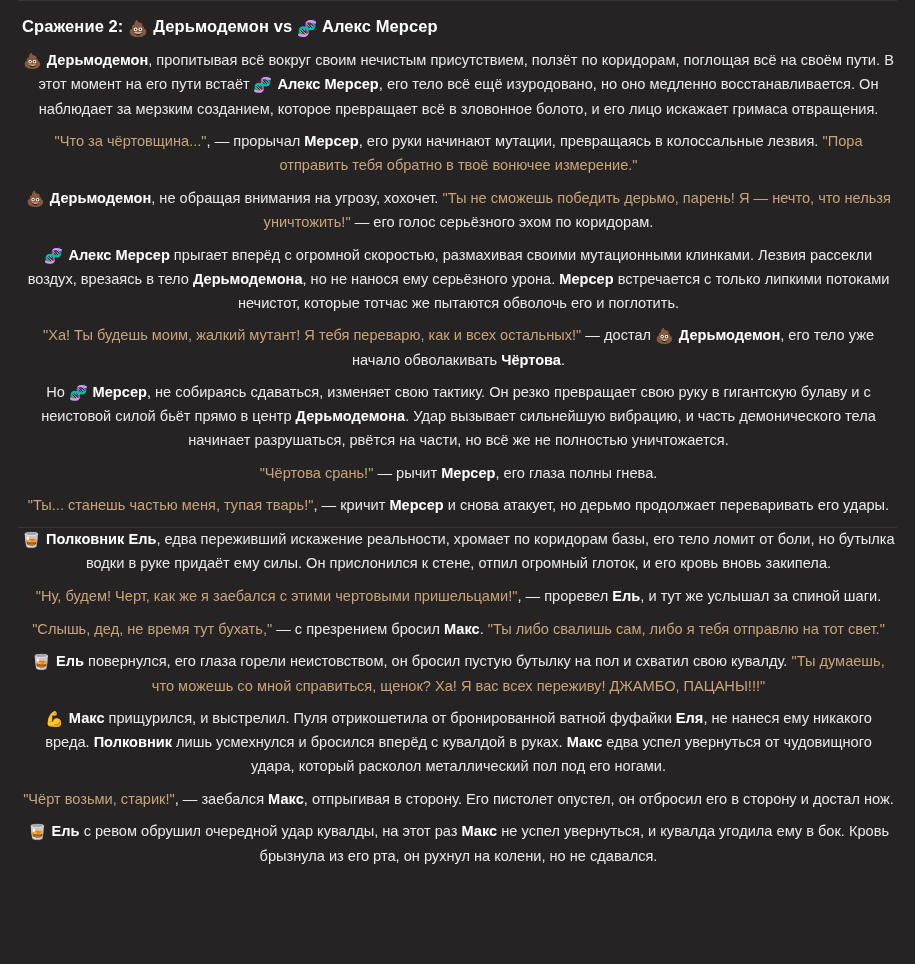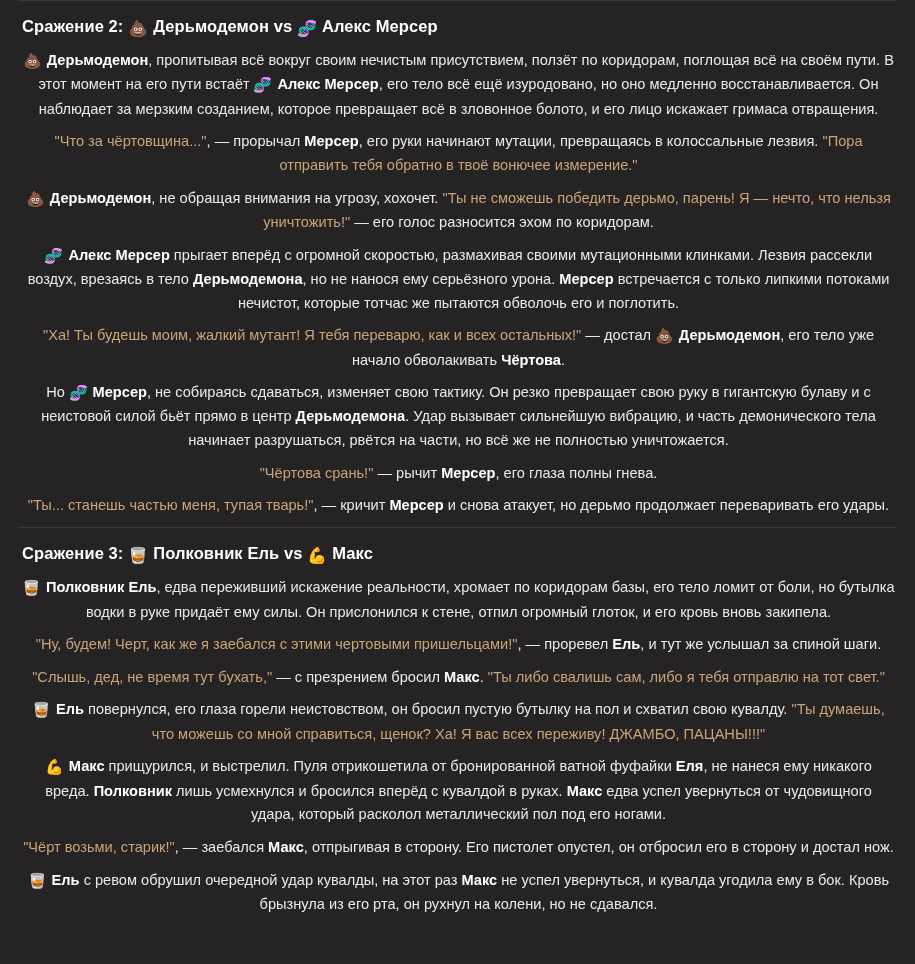--- a/index.html
+++ b/index.html
@@ -68,30 +68,29 @@
 </head>
 <body>
 
 <div class="page">
   <div id="sections-root">
       <hr class="divider">
       <div class="section">
         <div class="section-head"><span>Сражение 2: </span><span class="emoji head-emoji">💩</span><span class="sp"></span><span>Дерьмодемон vs </span><span class="emoji head-emoji">🧬</span><span class="sp"></span><span>Алекс Мерсер</span></div>
         <p class="para"><span class="emoji">💩</span><span class="sp"></span><span class="b">Дерьмодемон</span><span>, пропитывая всё вокруг своим нечистым присутствием, ползёт по коридорам, поглощая всё на своём пути. В этот момент на его пути встаёт </span><span class="emoji">🧬</span><span class="sp"></span><span class="b">Алекс Мерсер</span><span>, его тело всё ещё изуродовано, но оно медленно восстанавливается. Он наблюдает за мерзким созданием, которое превращает всё в зловонное болото, и его лицо искажает гримаса отвращения.</span></p>
         <p class="para"><span class="q">"Что за чёртовщина..."</span><span>, — прорычал </span><span class="b">Мерсер</span><span>, его руки начинают мутации, превращаясь в колоссальные лезвия. </span><span class="q">"Пора отправить тебя обратно в твоё вонючее измерение."</span></p>
-        <p class="para"><span class="emoji">💩</span><span class="sp"></span><span class="b">Дерьмодемон</span><span>, не обращая внимания на угрозу, хохочет. </span><span class="q">"Ты не сможешь победить дерьмо, парень! Я — нечто, что нельзя уничтожить!"</span><span> — его голос разносится эхом по коридорам.</span></p>
+        <p class="para"><span class="emoji">💩</span><span class="sp"></span><span class="b">Дерьмодемон</span><span>, не обращая внимания на угрозу, хохочет. </span><span class="q">"Ты не сможешь победить дерьмо, парень! Я — нечто, что нельзя уничтожить!"</span><span> — его голос серьёзного эхом по коридорам.</span></p>
         <p class="para"><span class="emoji">🧬</span><span class="sp"></span><span class="b">Алекс Мерсер</span><span> прыгает вперёд с огромной скоростью, размахивая своими мутационными клинками. Лезвия рассекли воздух, врезаясь в тело </span><span class="b">Дерьмодемона</span><span>, но не нанося ему серьёзного урона. </span><span class="b">Мерсер</span><span> встречается с только липкими потоками нечистот, которые тотчас же пытаются обволочь его и поглотить.</span></p>
         <p class="para"><span class="q">"Ха! Ты будешь моим, жалкий мутант! Я тебя переварю, как и всех остальных!"</span><span> — достал </span><span class="emoji">💩</span><span class="sp"></span><span class="b">Дерьмодемон</span><span>, его тело уже начало обволакивать </span><span class="b">Чёртова</span><span>.</span></p>
         <p class="para"><span>Но </span><span class="emoji">🧬</span><span class="sp"></span><span class="b">Мерсер</span><span>, не собираясь сдаваться, изменяет свою тактику. Он резко превращает свою руку в гигантскую булаву и с неистовой силой бьёт прямо в центр </span><span class="b">Дерьмодемона</span><span>. Удар вызывает сильнейшую вибрацию, и часть демонического тела начинает разрушаться, рвётся на части, но всё же не полностью уничтожается.</span></p>
         <p class="para"><span class="q">"Чёртова срань!"</span><span> — рычит </span><span class="b">Мерсер</span><span>, его глаза полны гнева.</span></p>
         <p class="para"><span class="q">"Ты... станешь частью меня, тупая тварь!"</span><span>, — кричит </span><span class="b">Мерсер</span><span> и снова атакует, но дерьмо продолжает переваривать его удары.</span></p>
       </div>
       <hr class="divider">
       <div class="section">
-        <div class="section-head"><span>Сражение 3: </span><span class="emoji head-emoji">🥃</span><span class="sp"></span><span>Полковник Ель vs </span><span class="emoji head-emoji">💪</span><span class="sp"></span><span>Макс</span></div>
         <p class="para"><span class="emoji">🥃</span><span class="sp"></span><span class="b">Полковник Ель</span><span>, едва переживший искажение реальности, хромает по коридорам базы, его тело ломит от боли, но бутылка водки в руке придаёт ему силы. Он прислонился к стене, отпил огромный глоток, и его кровь вновь закипела.</span></p>
         <p class="para"><span class="q">"Ну, будем! Черт, как же я заебался с этими чертовыми пришельцами!"</span><span>, — проревел </span><span class="b">Ель</span><span>, и тут же услышал за спиной шаги.</span></p>
         <p class="para"><span class="q">"Слышь, дед, не время тут бухать,"</span><span> — с презрением бросил </span><span class="b">Макс</span><span>. </span><span class="q">"Ты либо свалишь сам, либо я тебя отправлю на тот свет."</span></p>
         <p class="para"><span class="emoji">🥃</span><span class="sp"></span><span class="b">Ель</span><span> повернулся, его глаза горели неистовством, он бросил пустую бутылку на пол и схватил свою кувалду. </span><span class="q">"Ты думаешь, что можешь со мной справиться, щенок? Ха! Я вас всех переживу! ДЖАМБО, ПАЦАНЫ!!!"</span></p>
         <p class="para"><span class="emoji">💪</span><span class="sp"></span><span class="b">Макс</span><span> прищурился, и выстрелил. Пуля отрикошетила от бронированной ватной фуфайки </span><span class="b">Еля</span><span>, не нанеся ему никакого вреда. </span><span class="b">Полковник</span><span> лишь усмехнулся и бросился вперёд с кувалдой в руках. </span><span class="b">Макс</span><span> едва успел увернуться от чудовищного удара, который расколол металлический пол под его ногами.</span></p>
         <p class="para"><span class="q">"Чёрт возьми, старик!"</span><span>, — заебался </span><span class="b">Макс</span><span>, отпрыгивая в сторону. Его пистолет опустел, он отбросил его в сторону и достал нож.</span></p>
         <p class="para"><span class="emoji">🥃</span><span class="sp"></span><span class="b">Ель</span><span> с ревом обрушил очередной удар кувалды, на этот раз </span><span class="b">Макс</span><span> не успел увернуться, и кувалда угодила ему в бок. Кровь брызнула из его рта, он рухнул на колени, но не сдавался.</span></p>
       </div>
     </div>
 </div>

